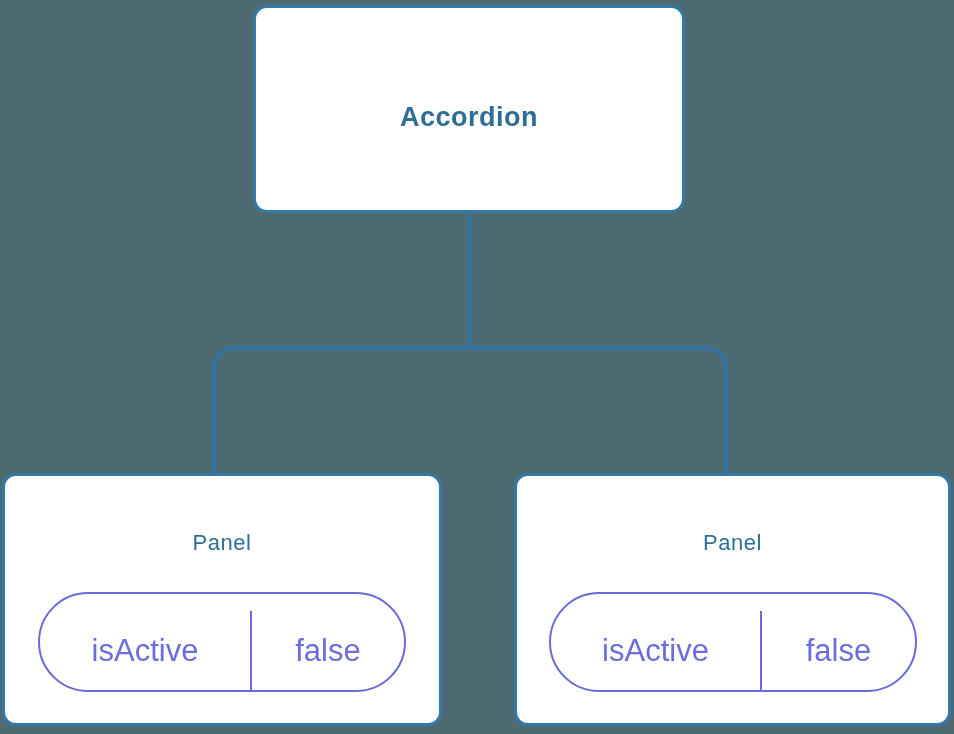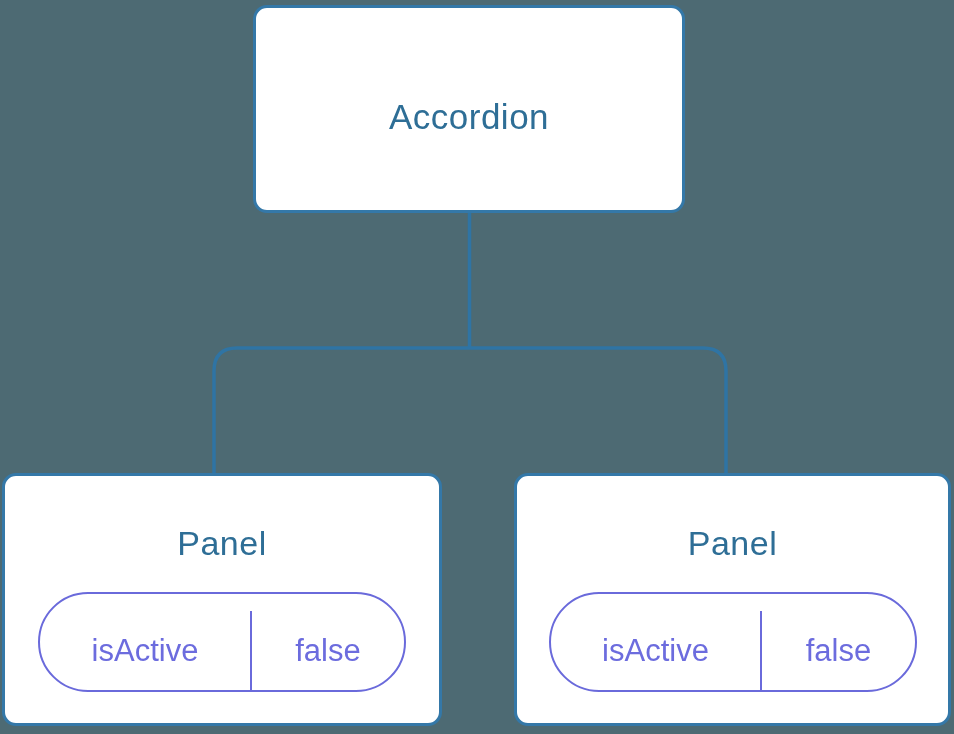--- a/index.html
+++ b/index.html
@@ -34,40 +34,40 @@
     left: 253px;
     top: 5px;
     width: 432px;
     height: 208px;
     display: flex;
     align-items: center;
     justify-content: center;
   }
   .node-title {
     color: var(--title-color, #2E6E96);
-    font-size: 35px;
-    font-weight: 400;
+    font-size: 27px;
+    font-weight: 700;
     letter-spacing: 0.5px;
     margin-top: 16px;
   }
   .node-panel {
     top: 473px;
     height: 253px;
   }
   .node-panel-left  { left: 2px;   width: 440px; }
   .node-panel-right { left: 514px; width: 437px; }
   .panel-title {
     position: absolute;
     left: 0;
     right: 0;
     top: 44px;
     text-align: center;
     line-height: 46px;
     color: var(--title-color, #2E6E96);
-    font-size: 34px;
+    font-size: 22px;
     font-weight: 500;
     letter-spacing: 0.5px;
   }
   .state-pill {
     position: absolute;
     left: 50%;
     transform: translateX(-50%);
     top: 116px;
     width: 368px;
     height: 100px;

